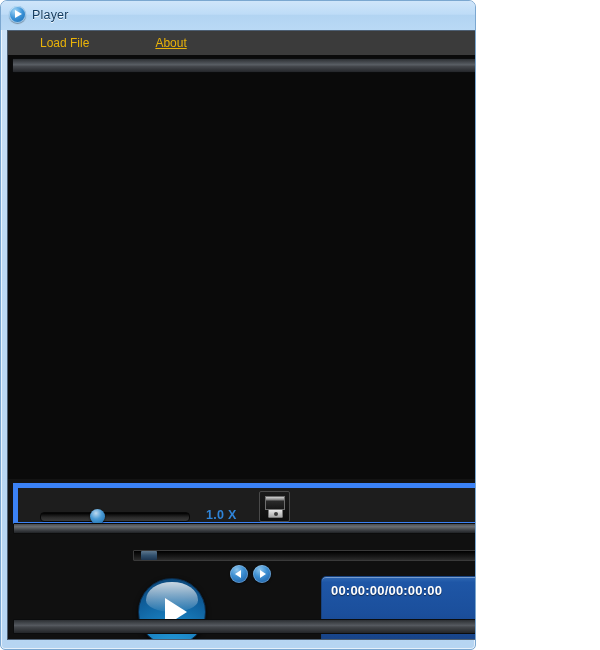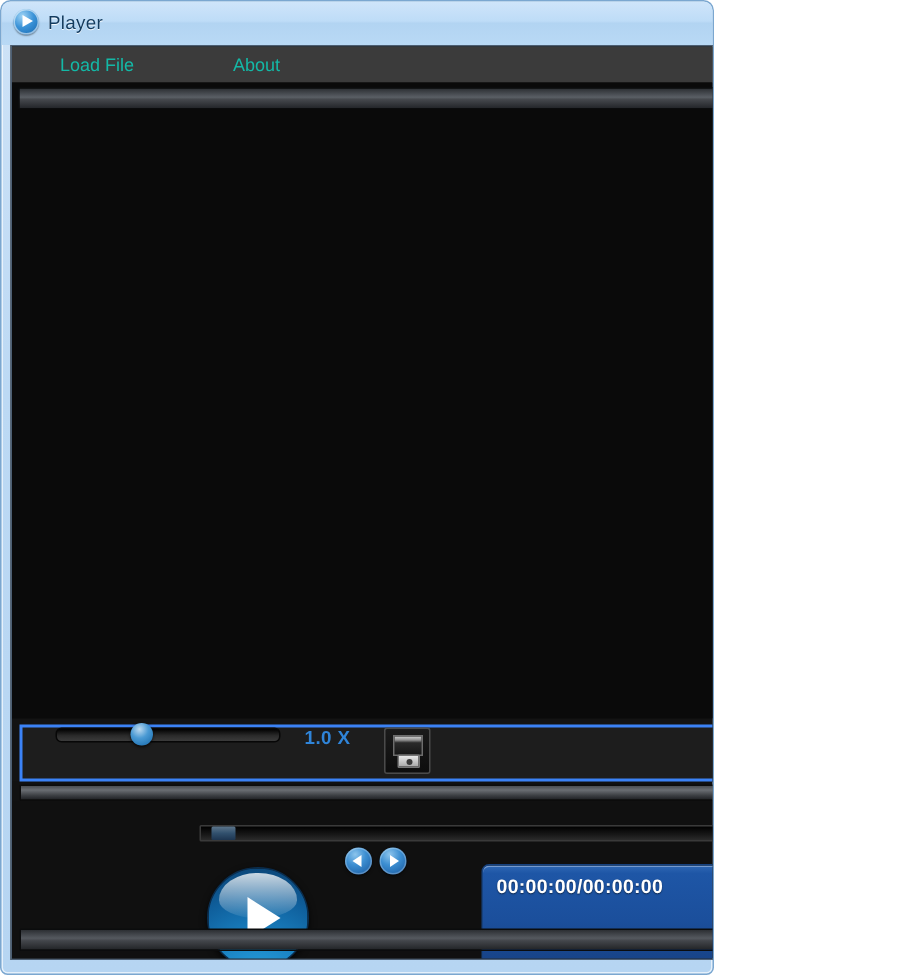--- a/index.html
+++ b/index.html
@@ -131,28 +131,28 @@
   .menubar {
     position: absolute;
     left: 0; top: 0;
     width: 100%;
     height: 24px;
     background: #3b3b3b;
     display: flex;
     align-items: center;
   }
   .menu-item {
-    color: #14b8a6;
+    color: #eab308;
     font-size: 12px;
     padding: 4px 10px;
     margin-left: 18px;
     cursor: default;
   }
   .menu-item:first-child { margin-left: 22px; }
-  .menu-item + .menu-item { margin-left: 46px; }
+  .menu-item + .menu-item { margin-left: 46px; text-decoration: underline; }
 
   
   .video-panel {
     position: absolute;
     left: 0; top: 24px;
     width: 100%;
     height: 424px;
     background: #0a0a0a;
   }
   .topstrip {
@@ -178,23 +178,23 @@
     width: 100%;
     height: 42px;
     background: #131313;
   }
   .speed-inner {
     position: absolute;
     left: 5px; top: 4px;
     right: 5px;
     height: 34px;
     background: #1d1d1d;
-    border: 2px solid #3b82f6;
+    border: 5px solid #3b82f6;
     display: flex;
-    align-items: flex-start;
+    align-items: flex-end;
   }
   .speed-slider {
     position: relative;
     margin-left: 22px;
     width: 148px;
     height: 8px;
     background: linear-gradient(to bottom, #000000 0%, #2a2a2a 55%, #3b3b3b 100%);
     border-radius: 4px;
     border: 1px solid #070707;
     cursor: pointer;

